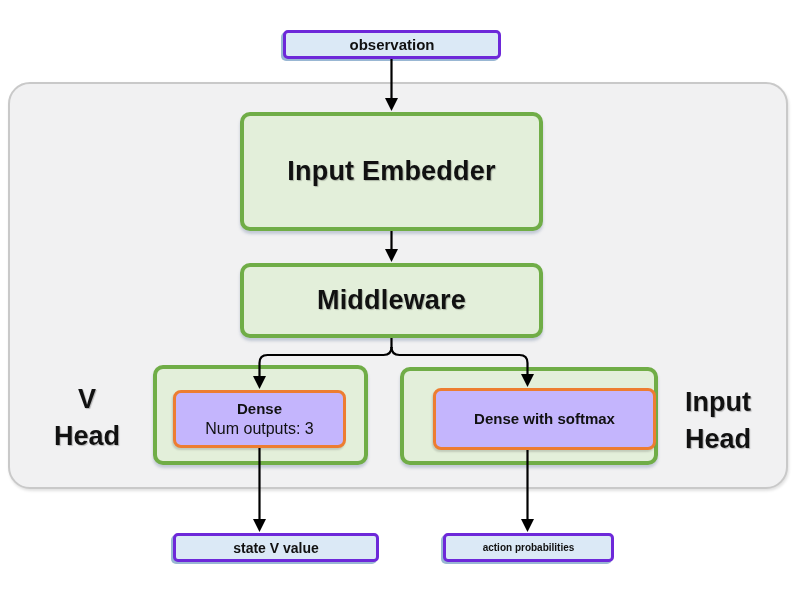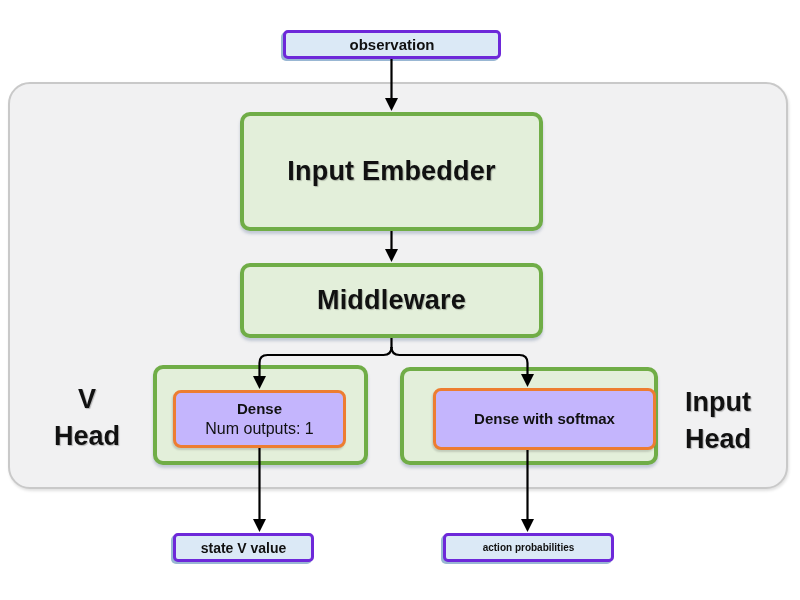--- a/index.html
+++ b/index.html
@@ -60,33 +60,33 @@
     <span>Middleware</span>
   </div>
 
   <div class="head-label" style="left:23px;top:381px;width:128px;">
     <div>V</div>
     <div>Head</div>
   </div>
   <div class="node box-green" style="left:153px;top:365px;width:215px;height:100px;"></div>
   <div class="node box-orange" style="left:173px;top:390px;width:173px;height:58px;">
     <div class="dense-title">Dense</div>
-    <div class="dense-sub">Num outputs: 1</div>
+    <div class="dense-sub">Num outputs: 3</div>
   </div>
 
   <div class="head-label" style="left:653px;top:384px;width:130px;">
     <div>Input</div>
     <div>Head</div>
   </div>
   <div class="node box-green" style="left:400px;top:367px;width:258px;height:98px;"></div>
   <div class="node box-orange" style="left:433px;top:388px;width:223px;height:62px;">
     <div class="dense-title">Dense with softmax</div>
   </div>
 
-  <div class="node pill-blue" style="left:173px;top:533px;width:141px;height:29px;font-size:14px;justify-content:center;">
+  <div class="node pill-blue" style="left:173px;top:533px;width:206px;height:29px;font-size:14px;justify-content:center;">
     <span>state V value</span>
   </div>
   <div class="node pill-blue" style="left:443px;top:533px;width:171px;height:29px;font-size:10px;">
     <span>action probabilities</span>
   </div>
 
   <svg class="arrows" width="800" height="600">
 
     <g>
       <path d="M391.5,59 V99"></path>

